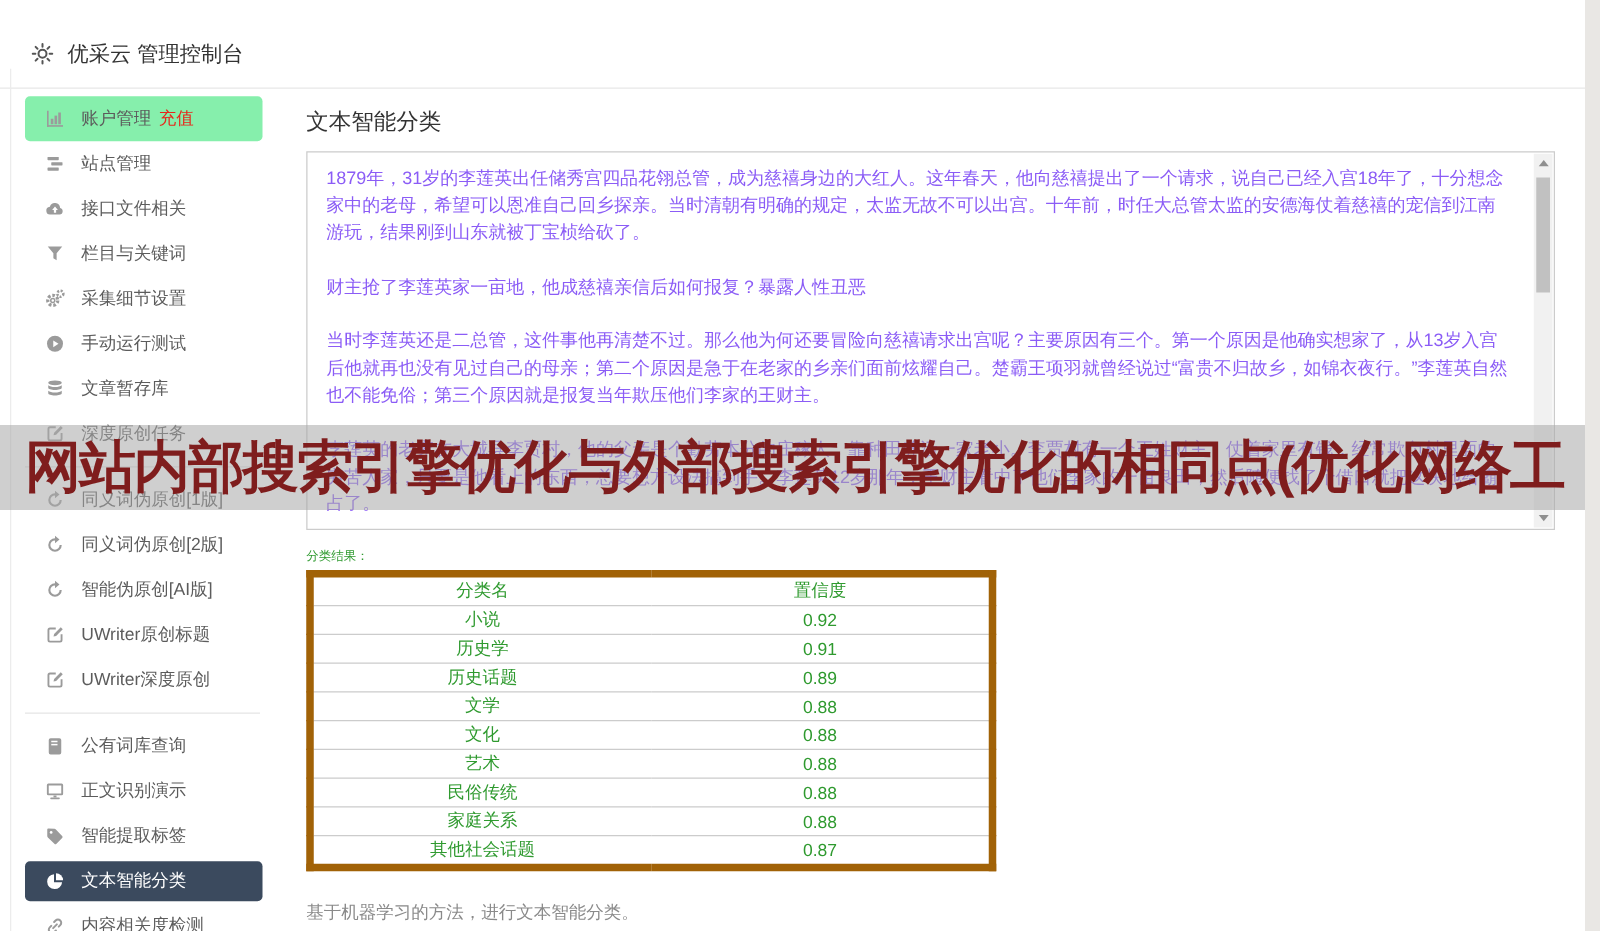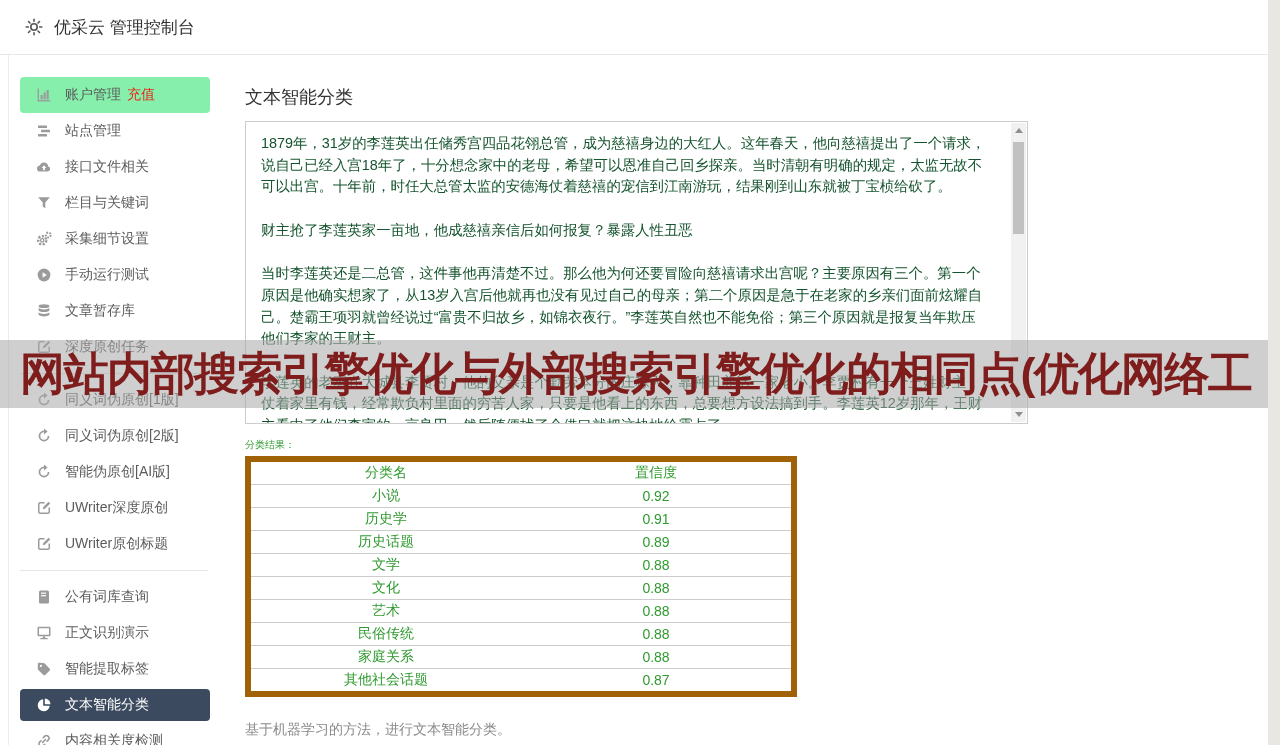--- a/index.html
+++ b/index.html
@@ -1,36 +1,36 @@
 <!DOCTYPE html>
 <html><head>
 <meta charset="utf-8">
 <style>
   html,body{margin:0;padding:0;}
   body{font-family:"Liberation Sans","DejaVu Sans",sans-serif;}
   .page{position:relative;width:1280px;height:745px;background:#e9e7e4;overflow:hidden;}
   .card{position:absolute;left:0;top:0;width:1268px;height:745px;background:#fff;}
   
-  .header{position:absolute;left:0;top:0;width:1268px;height:54px;border-bottom:1px solid #e8e8e8;display:flex;align-items:center;background:#fff;}
+  .header{position:absolute;left:0;top:16px;width:1268px;height:54px;border-bottom:1px solid #e8e8e8;display:flex;align-items:center;background:#fff;}
   .header .gear{margin-left:24px;color:#555;display:flex;}
   .header .title{margin-left:10px;font-size:17px;color:#333;}
   .vline{position:absolute;left:8px;top:55px;width:1px;height:690px;background:#ececec;}
   
   .sidebar{position:absolute;left:8px;top:54px;width:212px;padding-top:23px;}
   .side-item{display:flex;align-items:center;height:36px;margin:0 10px 0 12px;padding-left:15px;border-radius:4px;color:#5c5c5c;font-size:14px;cursor:pointer;}
   .side-item .icn{width:17px;height:17px;margin-right:13px;color:#9b9b9b;flex:none;display:flex;align-items:center;justify-content:center;}
   .side-item .icn svg{width:16px;height:16px;}
   .side-item.hl{background:#86efac;}
   .side-item.sel{background:#3b4a5e;color:#fff;height:32px;margin-top:2px;margin-bottom:2px;}
   .side-item.sel .icn{color:#fff;}
   .badge{color:#e8261a;margin-left:6px;}
   .divider{height:1px;background:#e5e5e5;margin:8px 12px;}
   
   .main-title{position:absolute;left:245px;top:85px;font-size:18px;color:#333;}
-  .txtarea{position:absolute;left:245px;top:121px;width:783px;height:303px;border:1px solid #ccc;background:#fff;box-sizing:border-box;padding:11px 37px 0 15px;overflow:hidden;font-size:14.4px;line-height:21.7px;color:#14532d;}
+  .txtarea{position:absolute;left:245px;top:121px;width:999px;height:303px;border:1px solid #ccc;background:#fff;box-sizing:border-box;padding:11px 37px 0 15px;overflow:hidden;font-size:14.4px;line-height:21.7px;color:#8b5cf6;}
   .txtarea p{margin:0 0 21.7px 0;}
   
   .sb{position:absolute;top:1px;right:1px;bottom:1px;width:15px;background:#f1f1f1;}
   .sb-btn{position:absolute;left:0;width:15px;height:15px;display:flex;align-items:center;justify-content:center;cursor:pointer;}
   .sb-btn.up{top:0;}
   .sb-btn.down{bottom:0;}
   .tri-up{width:0;height:0;border-left:4px solid transparent;border-right:4px solid transparent;border-bottom:5px solid #8f8f8f;}
   .tri-down{width:0;height:0;border-left:4px solid transparent;border-right:4px solid transparent;border-top:5px solid #8f8f8f;}
   .sb-thumb{position:absolute;left:2px;top:19px;width:11px;height:92px;background:#c1c1c1;cursor:pointer;}
   
@@ -177,31 +177,31 @@
         <span>智能伪原创[AI版]</span>
       </div>
 
       <div class="side-item">
         <span class="icn">
           <svg viewBox="0 0 16 16" fill="currentColor">
               <path d="M2 4a2 2 0 0 1 2-2h4.6v1.5H4a.5.5 0 0 0-.5.5v8a.5.5 0 0 0 .5.5h8a.5.5 0 0 0 .5-.5V7.4H14V12a2 2 0 0 1-2 2H4a2 2 0 0 1-2-2Z"></path>
               <path d="M6.8 9.2l.5-2.1 5.3-5.3 1.6 1.6-5.3 5.3-2.1.5z"></path>
             </svg>
         </span>
-        <span>UWriter深度原创</span>
+        <span>UWriter原创标题</span>
       </div>
 
       <div class="side-item">
         <span class="icn">
           <svg viewBox="0 0 16 16" fill="currentColor">
               <path d="M2 4a2 2 0 0 1 2-2h4.6v1.5H4a.5.5 0 0 0-.5.5v8a.5.5 0 0 0 .5.5h8a.5.5 0 0 0 .5-.5V7.4H14V12a2 2 0 0 1-2 2H4a2 2 0 0 1-2-2Z"></path>
               <path d="M6.8 9.2l.5-2.1 5.3-5.3 1.6 1.6-5.3 5.3-2.1.5z"></path>
             </svg>
         </span>
-        <span>UWriter原创标题</span>
+        <span>UWriter深度原创</span>
       </div>
 
       <div class="divider"></div>
 
       <div class="side-item">
         <span class="icn">
           <svg viewBox="0 0 16 16" fill="currentColor">
               <path d="M4.5 1.5h7A1.5 1.5 0 0 1 13 3v10a1.5 1.5 0 0 1-1.5 1.5h-7A1.5 1.5 0 0 1 3 13V3a1.5 1.5 0 0 1 1.5-1.5z"></path>
               <rect x="5" y="3.6" width="5" height="1.2" fill="#fff"></rect>
               <rect x="5" y="6.1" width="5" height="1.2" fill="#fff"></rect>

